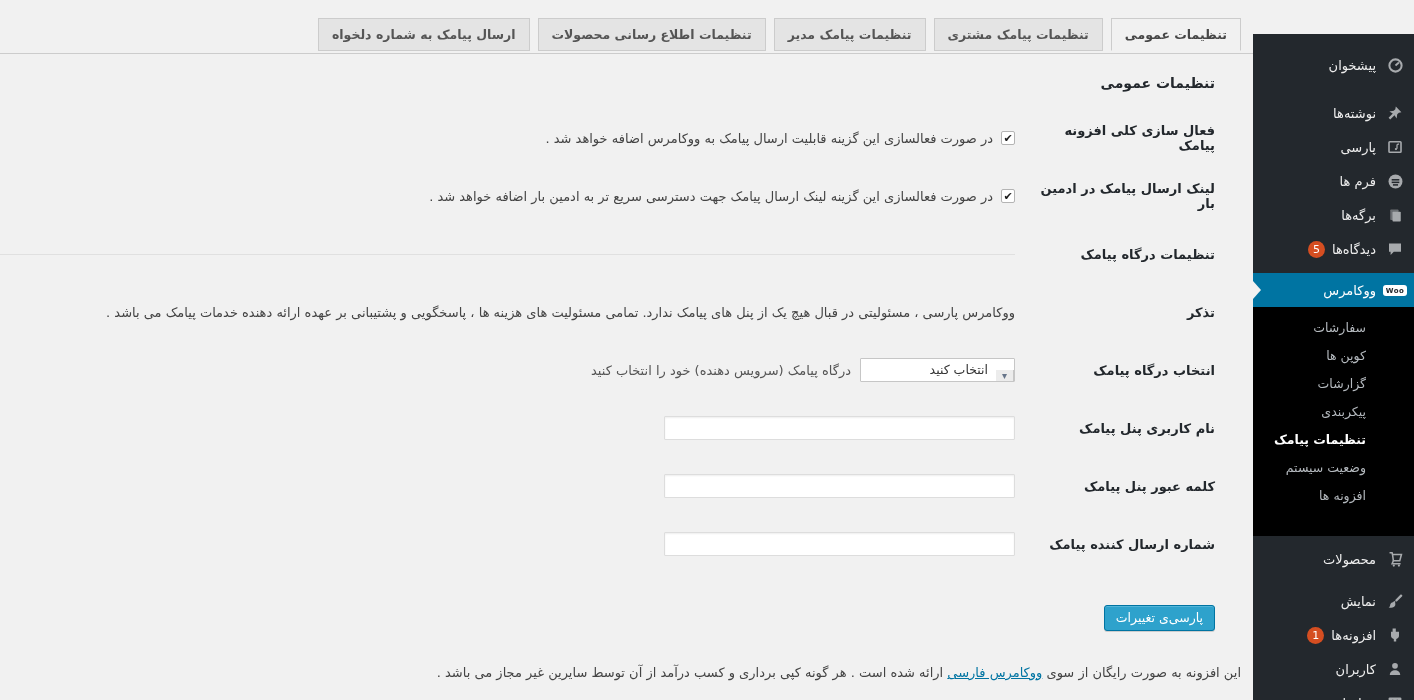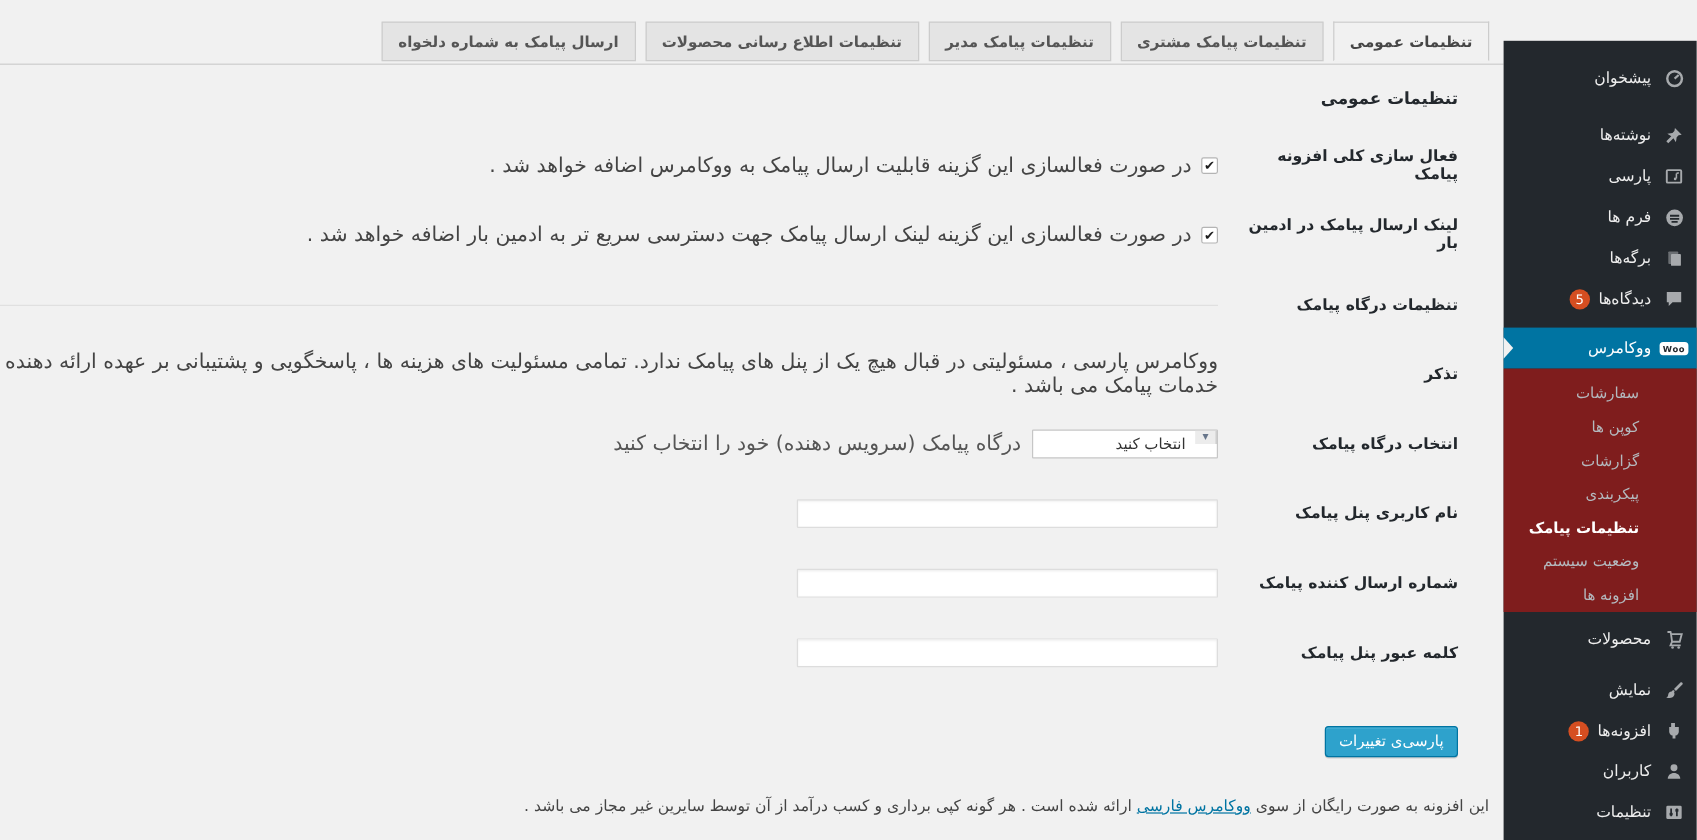--- a/index.html
+++ b/index.html
@@ -20,21 +20,21 @@
   .menu-item.active .mi-label { color:#fff; }
   .menu-item.active .mi-icon { color:#fff; }
   .menu-badge {
     display:inline-block; min-width:17px; height:17px; line-height:17px; text-align:center;
     background:#d54e21; color:#fff; font-size:11px; border-radius:9px; padding:0 4px; margin-right:7px;
   }
   .current-arrow {
     position:absolute; left:0; top:50%; margin-top:-9px; width:0; height:0;
     border-top:9px solid transparent; border-bottom:9px solid transparent; border-left:8px solid #f1f1f1;
   }
-  .submenu { background:#7f1d1d; padding:7px 0 0 0; }
+  .submenu { background:#000000; padding:7px 0 26px 0; }
   .submenu-item { display:block; padding:6px 48px 6px 8px; font-size:12.5px; color:#b4b9be; cursor:pointer; line-height:16px; }
   .submenu-item.current { color:#fff; font-weight:bold; }
   .woo-bubble {
     display:inline-block; background:#fff; color:#23282d; font-size:7px; font-weight:bold;
     border-radius:3px; padding:2px 3px 1px; line-height:8px; letter-spacing:.5px;
   }
 
   
   #content { position:absolute; top:0; right:161px; left:0; height:700px; background:#f1f1f1; }
 
@@ -47,32 +47,32 @@
   }
   .nav-tab.active { background:#f1f1f1; border-bottom:1px solid #f1f1f1; color:#464646; }
 
   
   #form-area { padding:0 38px 0 0; }
   #section-heading { font-size:14px; font-weight:bold; color:#23282d; margin-top:21px; }
   #rows { padding-top:18px; }
   .form-row { display:grid; grid-template-columns:200px 1fr; height:58px; align-items:center; }
   .row-label { font-weight:bold; color:#23282d; font-size:13px; padding-left:12px; }
   .row-field { display:flex; align-items:center; min-width:0; }
-  .row-desc { font-size:17px; color:#444; }
+  .row-desc { font-size:13px; color:#444; }
   .row-desc.italic { margin-right:9px; color:#555; }
 
   .wp-checkbox {
     width:14px; height:14px; background:#fff; border:1px solid #b4b4b4; border-radius:2px;
     display:inline-flex; align-items:center; justify-content:center; margin-left:8px; cursor:pointer;
     font-size:11px; line-height:1; color:#1e1e1e; flex:0 0 14px;
   }
 
   .wp-select {
     width:155px; height:24px; background:#fff; border:1px solid #c6c6c6; display:flex;
-    flex-direction:row-reverse; align-items:flex-start; cursor:pointer; border-radius:1px;
+    flex-direction:row-reverse; align-items:flex-end; cursor:pointer; border-radius:1px;
   }
   .wp-select .sel-text { flex:1; font-size:12.5px; color:#333; line-height:22px; padding:0 8px; text-align:right; overflow:hidden; white-space:nowrap; }
   .wp-select .sel-arrow {
     flex:0 0 18px; background:#ececec; border-right:1px solid #c6c6c6; display:flex;
     align-items:center; justify-content:center; color:#67758a; font-size:10px;
   }
 
   .wp-input {
     width:351px; height:24px; background:#fff; border:1px solid #ddd; border-radius:1px;
     box-shadow:inset 0 1px 2px rgba(0,0,0,.07); font-family:"DejaVu Sans", sans-serif;
@@ -142,27 +142,27 @@
               <span class="row-desc italic">درگاه پیامک (سرویس دهنده) خود را انتخاب کنید</span>
             </div>
           </div>
           <div class="form-row">
             <div class="row-label">نام کاربری پنل پیامک</div>
             <div class="row-field">
               <input type="text" class="wp-input" style="">
             </div>
           </div>
           <div class="form-row">
+            <div class="row-label">کلمه عبور پنل پیامک</div>
+            <div class="row-field">
+              <input type="text" class="wp-input" style="">
+            </div>
+          </div>
+          <div class="form-row">
             <div class="row-label">شماره ارسال کننده پیامک</div>
-            <div class="row-field">
-              <input type="text" class="wp-input" style="">
-            </div>
-          </div>
-          <div class="form-row">
-            <div class="row-label">کلمه عبور پنل پیامک</div>
             <div class="row-field">
               <input type="text" class="wp-input" style="">
             </div>
           </div>
         </div>
     </div>
 
     <div id="save-row">
       <span id="save-button">پارسی‌ی تغییرات</span>
     </div>

